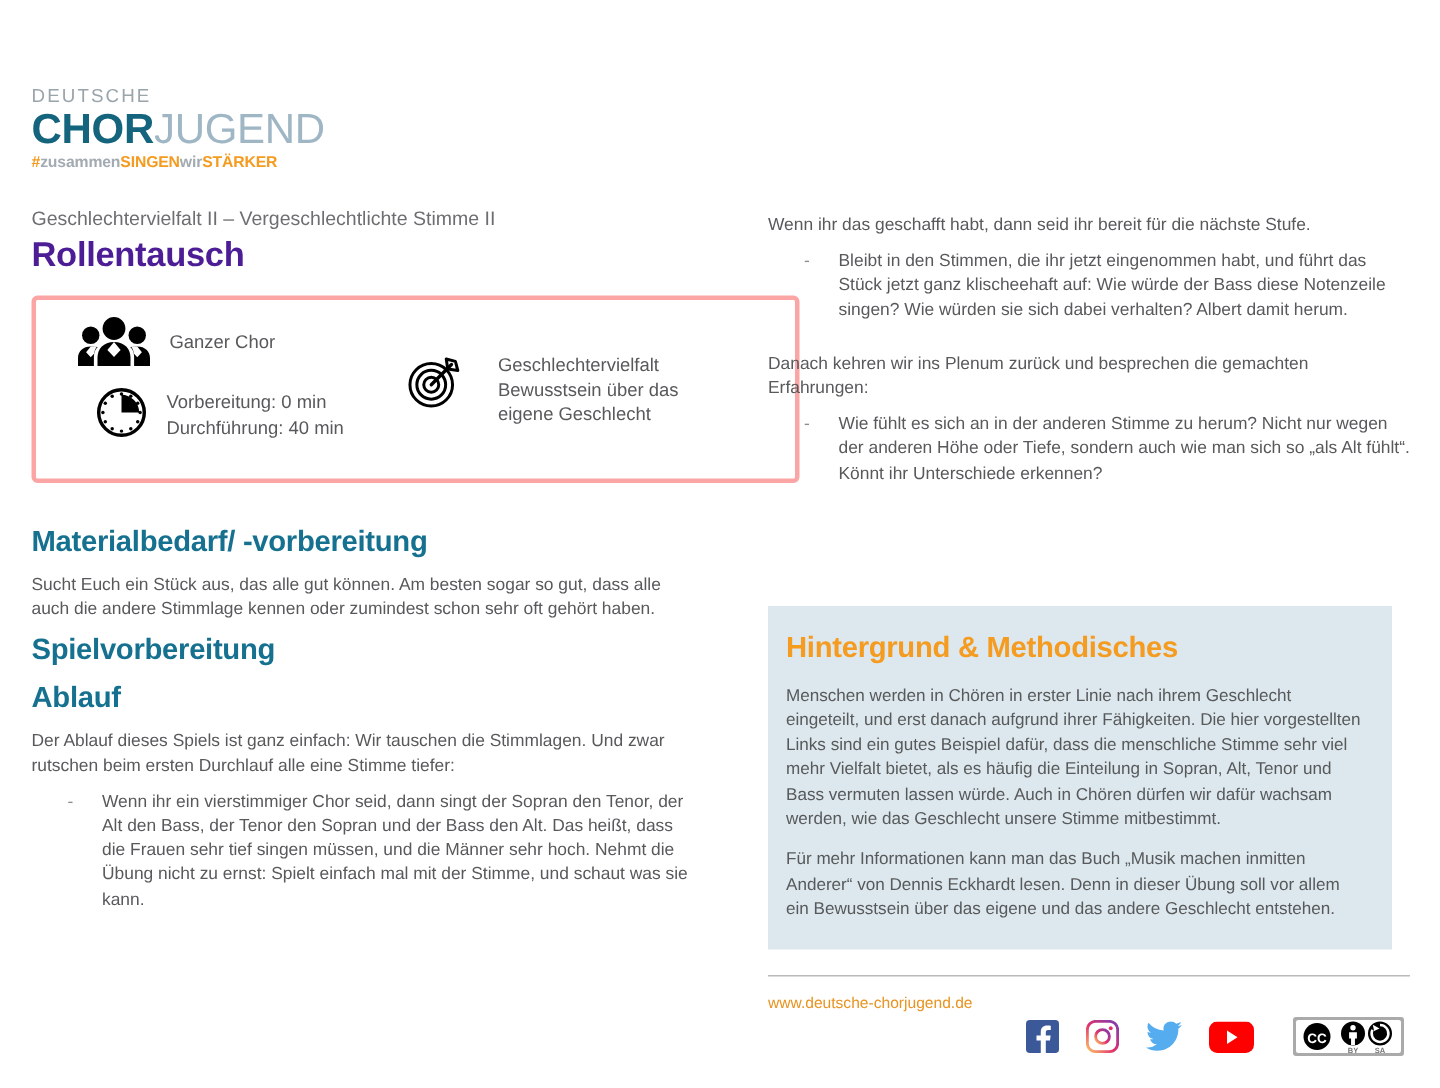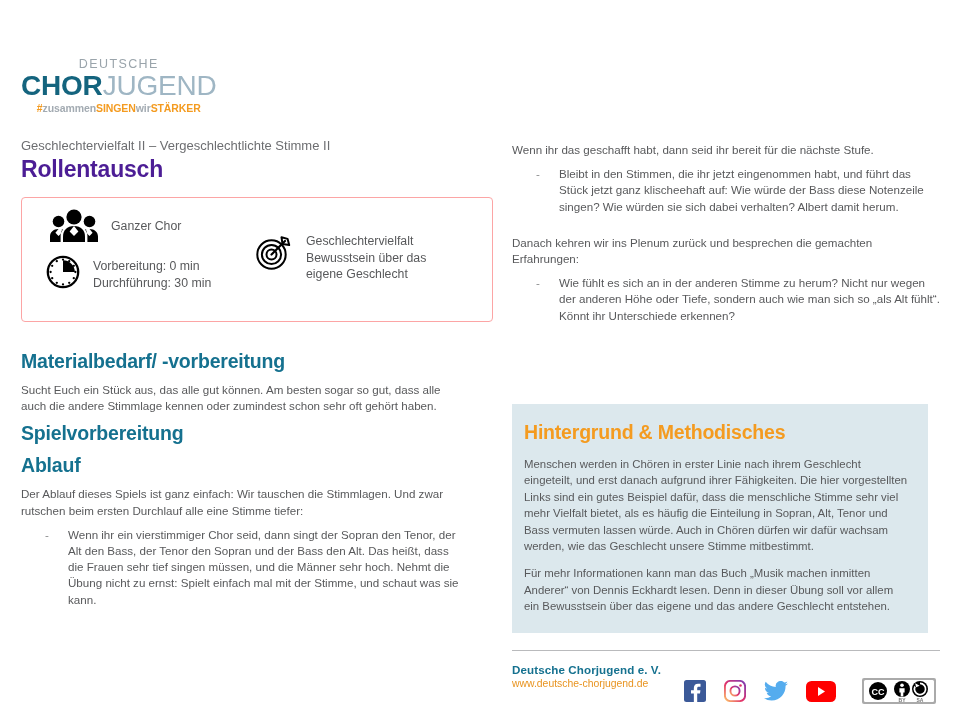--- a/index.html
+++ b/index.html
@@ -22,21 +22,20 @@
     width: 960px;
     height: 725px;
   }
 
   
   .logo {
     position: absolute;
     left: 21px;
     top: 58px;
     line-height: 1;
-    text-align: center;
   }
   .logo-deutsche {
     font-size: 12.5px;
     letter-spacing: 1.4px;
     color: #9aa4ab;
     font-weight: 400;
     margin-bottom: 1px;
   }
   .logo-main {
     font-size: 28px;
@@ -89,36 +88,36 @@
   h2.section {
     font-size: 19.5px;
     color: #15718f;
     font-weight: 700;
     margin: 0 0 9px 0;
     letter-spacing: -0.2px;
   }
 
   
   .infobox {
-    border: 1px solid #fca5a5;
+    border: 3px solid #fca5a5;
     border-radius: 4px;
-    width: 472px;
+    width: 512px;
     height: 125px;
     box-sizing: border-box;
     position: relative;
     margin-bottom: 28px;
   }
   .ib-row {
     position: absolute;
     display: flex;
     align-items: flex-start;
   }
   .ib-people { left: 28px; top: 11px; }
-  .ib-clock  { left: 24px; top: 57px; }
-  .ib-target { left: 233px; top: 35px; }
+  .ib-clock  { left: 40px; top: 57px; align-items: center; }
+  .ib-target { left: 247px; top: 35px; gap: 10px; }
 
   .ib-icon {
     flex: 0 0 auto;
     margin-right: 13px;
   }
   .ib-text {
     font-size: 12.3px;
     line-height: 16.5px;
     color: #58595b;
     padding-top: 9px;
@@ -282,21 +281,21 @@
               <circle cx="10.8" cy="27.8" r="1.15"></circle>
               <circle cx="6.2" cy="23.2" r="1.15"></circle>
               <circle cx="4.6" cy="17" r="1.15"></circle>
               <circle cx="6.2" cy="10.8" r="1.15"></circle>
               <circle cx="10.8" cy="6.2" r="1.15"></circle>
             </g>
           </svg>
         </span>
         <span class="ib-text">
           <span>Vorbereitung: 0 min</span><br>
-          <span>Durchführung: 30 min</span>
+          <span>Durchführung: 40 min</span>
         </span>
       </div>
 
       <div class="ib-row ib-target">
         <span class="ib-icon">
           <svg width="38" height="38" viewBox="0 0 38 38">
             <circle cx="16.5" cy="21.5" r="14.2" fill="none" stroke="#000" stroke-width="2"></circle>
             <circle cx="16.5" cy="21.5" r="9.6" fill="none" stroke="#000" stroke-width="2"></circle>
             <circle cx="16.5" cy="21.5" r="5" fill="none" stroke="#000" stroke-width="2"></circle>
             <path d="M16.5 21.5L30 8" stroke="#000" stroke-width="2.2" stroke-linecap="round" fill="none"></path>
@@ -340,21 +339,20 @@
       <p>Menschen werden in Chören in erster Linie nach ihrem Geschlecht eingeteilt, und erst danach aufgrund ihrer Fähigkeiten. Die hier vorgestellten Links sind ein gutes Beispiel dafür, dass die menschliche Stimme sehr viel mehr Vielfalt bietet, als es häufig die Einteilung in Sopran, Alt, Tenor und Bass vermuten lassen würde. Auch in Chören dürfen wir dafür wachsam werden, wie das Geschlecht unsere Stimme mitbestimmt.</p>
       <p>Für mehr Informationen kann man das Buch „Musik machen inmitten Anderer“ von Dennis Eckhardt lesen. Denn in dieser Übung soll vor allem ein Bewusstsein über das eigene und das andere Geschlecht entstehen.</p>
     </div>
   </div>
 
   <div class="footer">
     <div class="footer-rule"></div>
     <div class="footer-inner">
 
       <div>
-        <p class="foot-org">Deutsche Chorjugend e. V.</p>
         <p class="foot-link">www.deutsche-chorjugend.de</p>
       </div>
 
       <div class="socials">
         <a>
           <svg width="22" height="22" viewBox="0 0 22 22">
             <rect width="22" height="22" rx="2.5" fill="#3b5998"></rect>
             <path d="M13.2 22V13.6h2.8l.42-3.26h-3.22V8.26c0-.94.26-1.58 1.61-1.58h1.72V3.76c-.3-.04-1.32-.13-2.51-.13-2.48 0-4.18 1.51-4.18 4.3v2.4H6.99v3.26h2.85V22z" fill="#fff"></path>
           </svg>
         </a>

